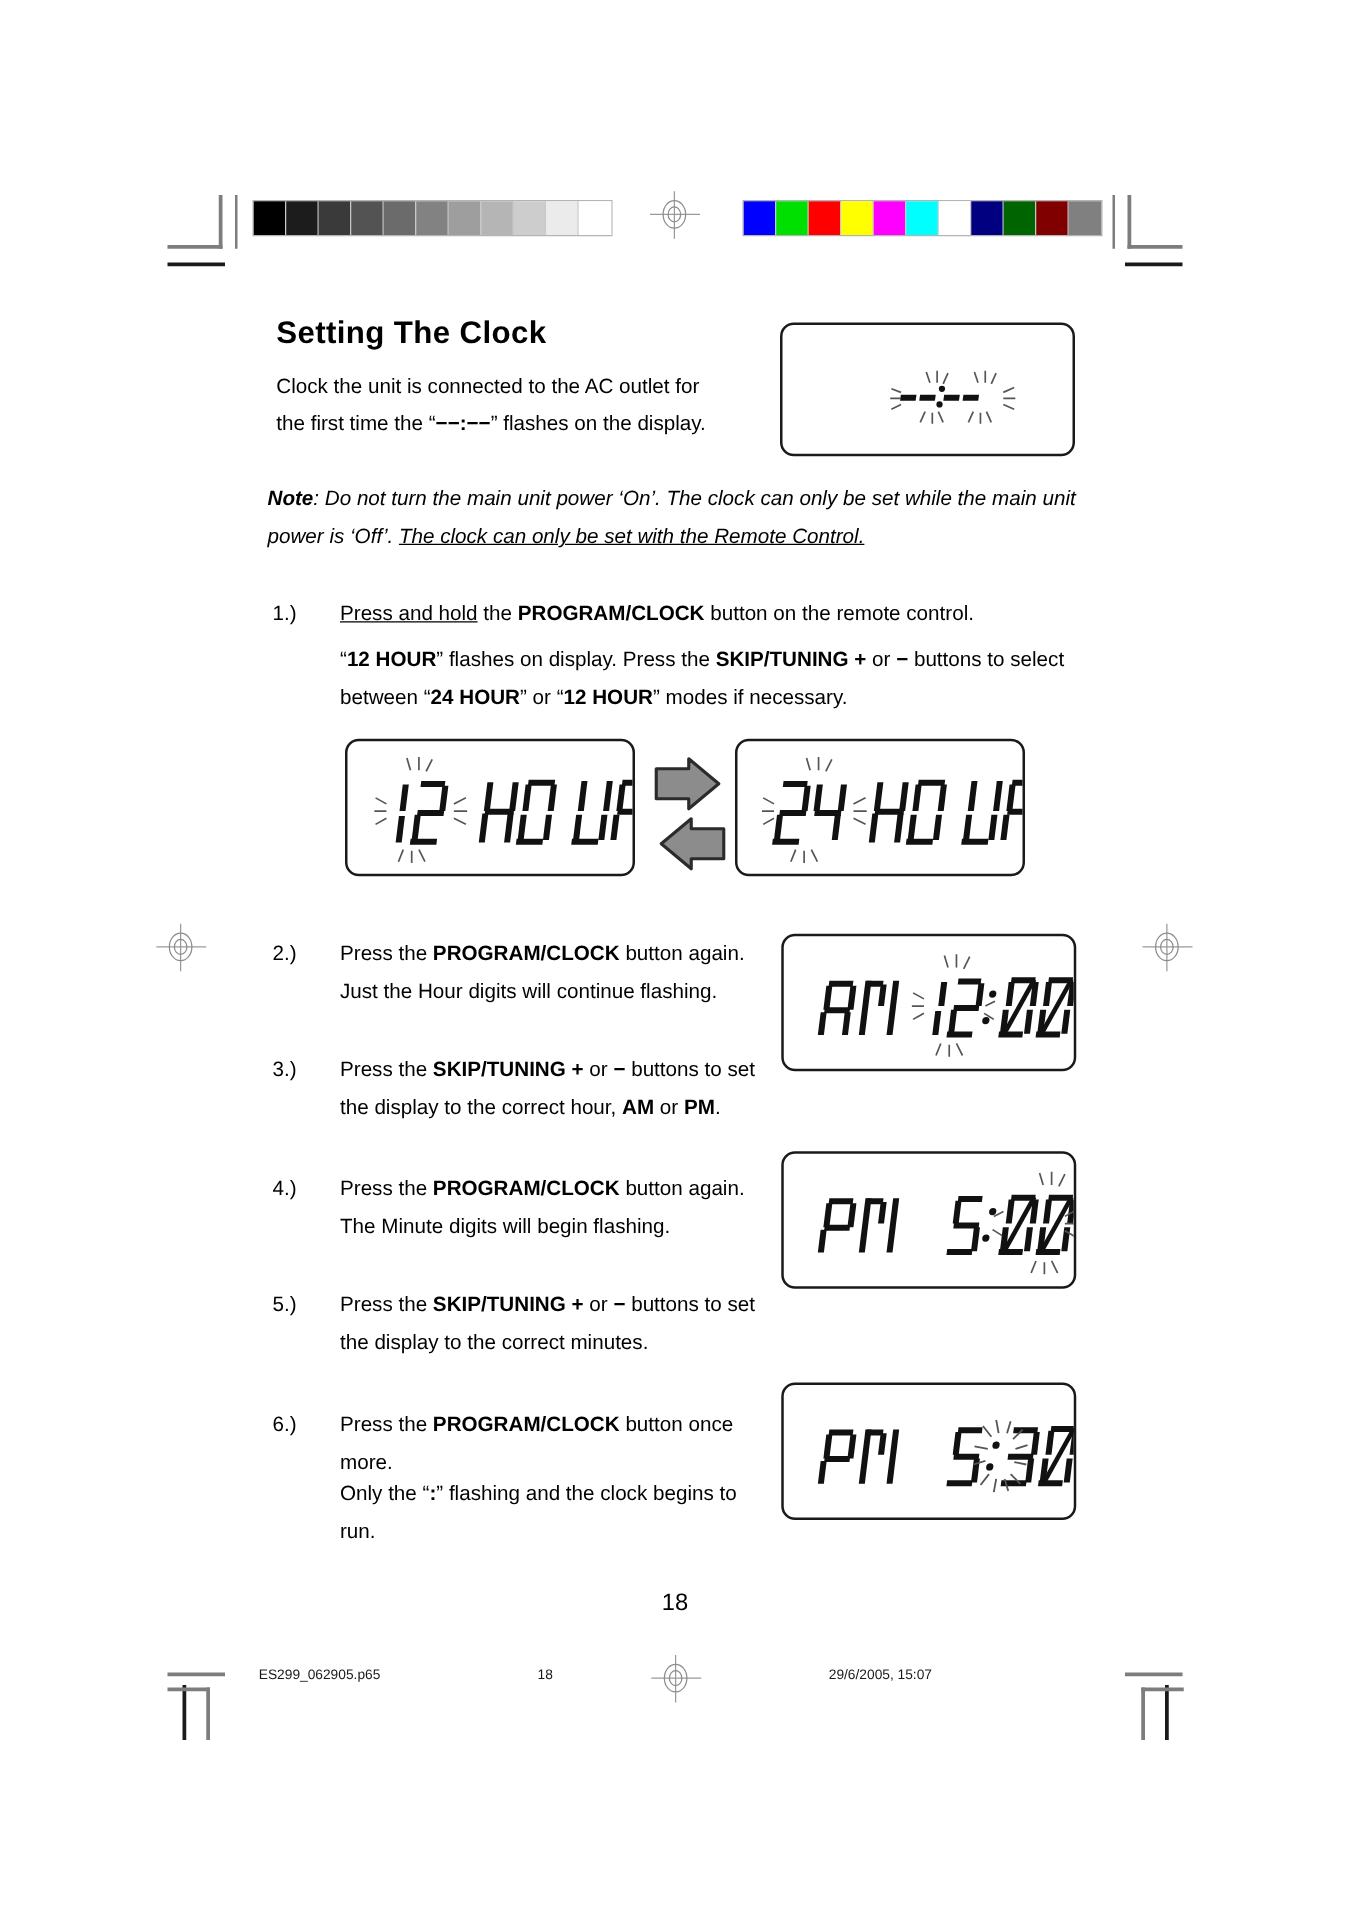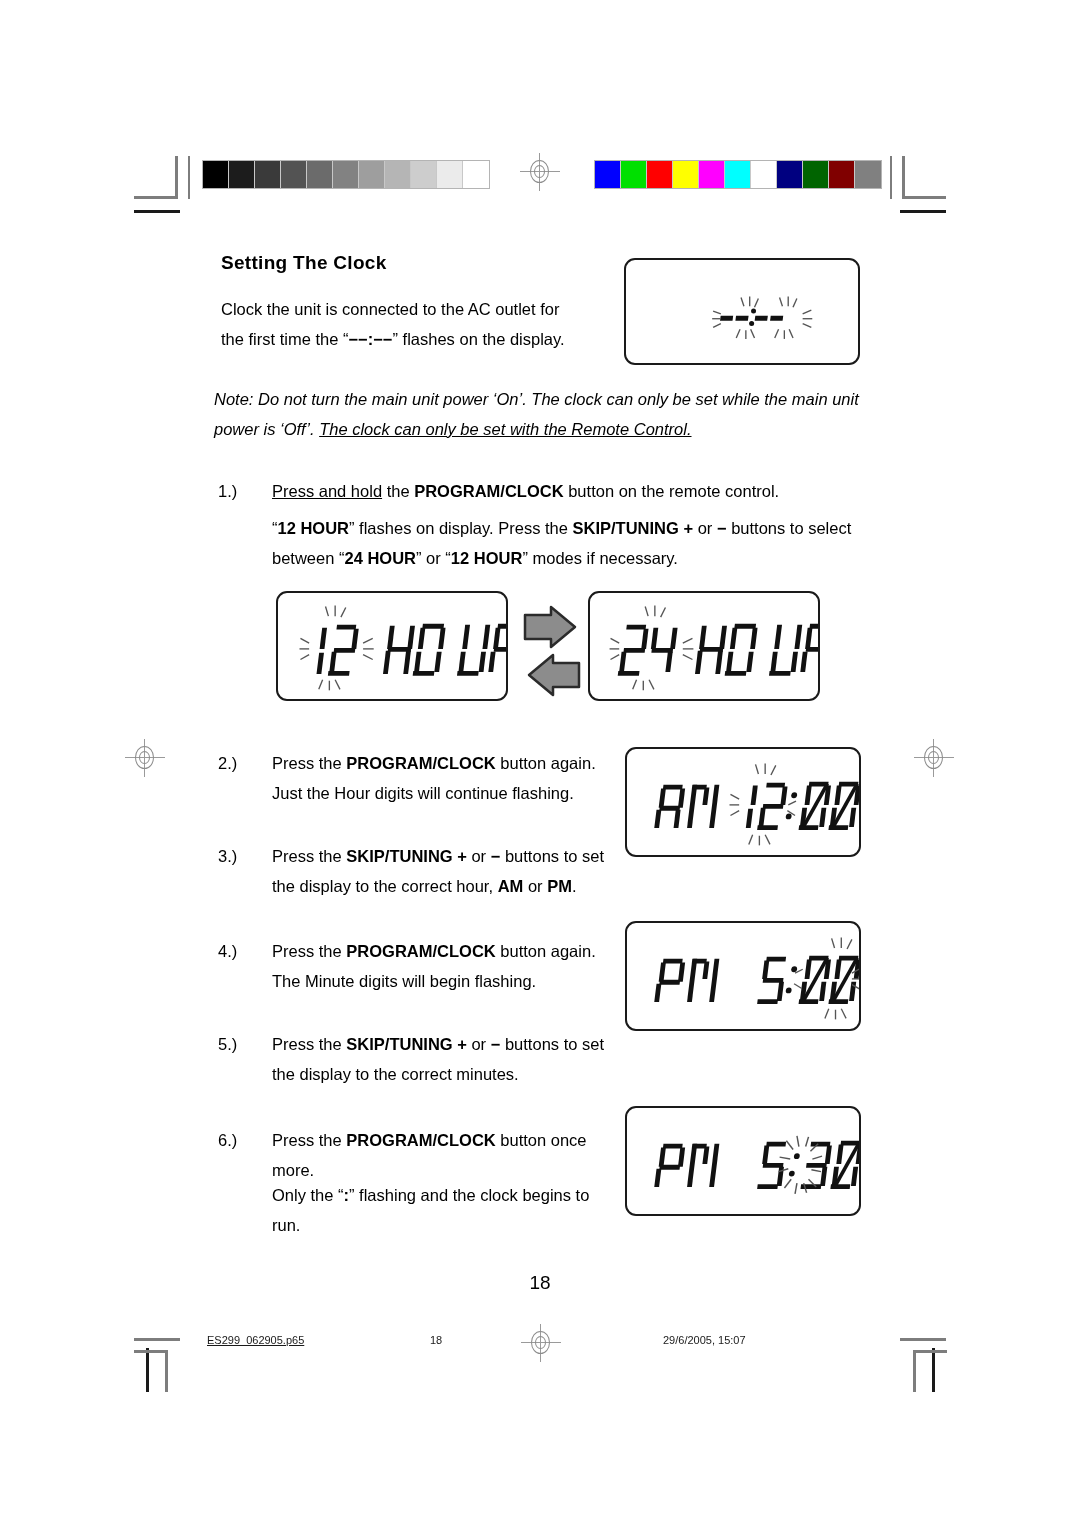--- a/index.html
+++ b/index.html
@@ -64,38 +64,38 @@
     width: 26px;
     height: 100%;
     border-right: 1px solid #c8c8c8;
     box-sizing: border-box;
   }
   .bar-strip .sw:last-child { border-right: none; }
 
   
   .h1 {
     position: absolute;
-    font-size: 19px;
+    font-size: 25px;
     font-weight: bold;
     letter-spacing: 0.3px;
     color: #000;
   }
   .para {
     position: absolute;
     font-size: 16.5px;
     line-height: 30px;
     color: #000;
   }
   .note {
     position: absolute;
     font-size: 16.5px;
     line-height: 30px;
     font-style: italic;
   }
-  .note b { font-weight: normal; font-style: italic; }
+  .note b { font-weight: bold; font-style: italic; }
   .u { text-decoration: underline; }
   .step {
     position: absolute;
     font-size: 16.5px;
     line-height: 30px;
   }
   .step .num {
     position: absolute;
     left: 0; top: 0;
     width: 34px;
@@ -594,21 +594,21 @@
   <div class="crop-line mid" style="left:134px; top:1338px; width:46px; height:3px;"></div>
   <div class="crop-line dark" style="left:146px; top:1348px; width:3px; height:44px;"></div>
   <div class="crop-line mid" style="left:134px; top:1350px; width:34px; height:3px;"></div>
   <div class="crop-line mid" style="left:165px; top:1350px; width:3px; height:42px;"></div>
 
   <div class="crop-line mid" style="left:900px; top:1338px; width:46px; height:3px;"></div>
   <div class="crop-line dark" style="left:932px; top:1348px; width:3px; height:44px;"></div>
   <div class="crop-line mid" style="left:913px; top:1350px; width:34px; height:3px;"></div>
   <div class="crop-line mid" style="left:913px; top:1350px; width:3px; height:42px;"></div>
 
-  <div class="foot-text" style="left:207px; top:1334px;text-decoration:underline;">ES299_062905.p65</div>
+  <div class="foot-text" style="left:207px; top:1334px;">ES299_062905.p65</div>
   <div class="foot-text" style="left:430px; top:1334px;">18</div>
   <div class="reg-target" style="left:524px; top:1326px;">
     <div class="vline"></div>
       <div class="hline"></div>
     <div class="ring"></div>
       <div class="ring2"></div>
   </div>
   <div class="foot-text" style="left:663px; top:1334px;">29/6/2005, 15:07</div>
 
 </div>

